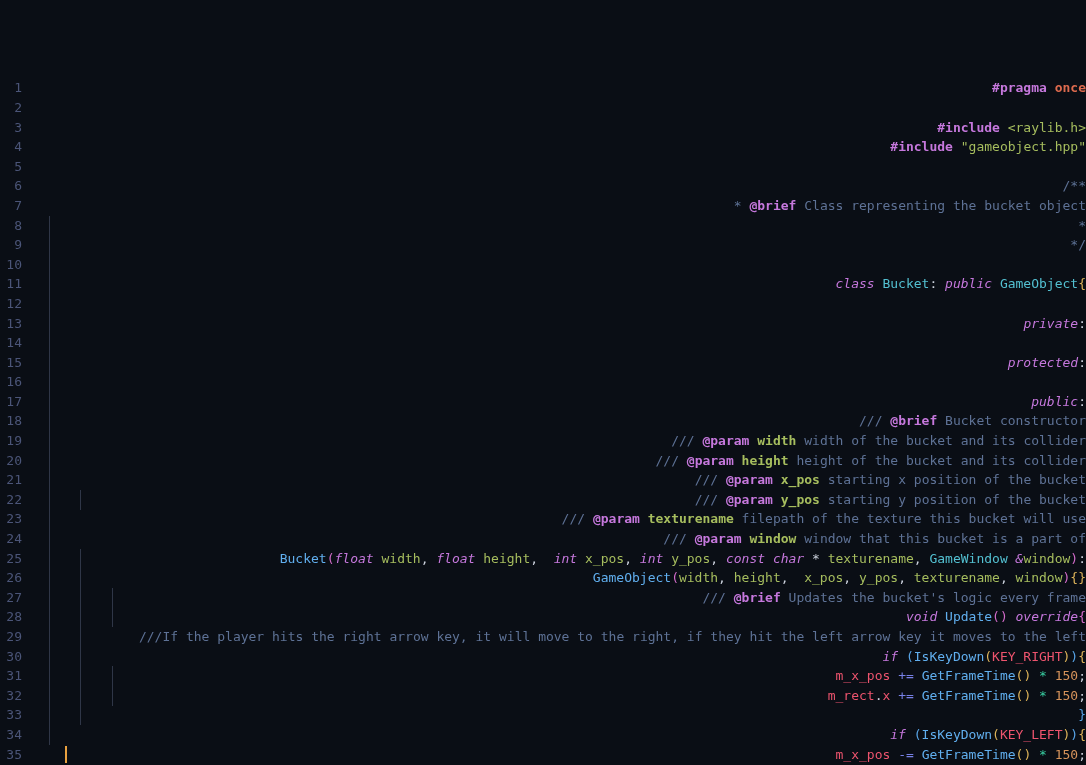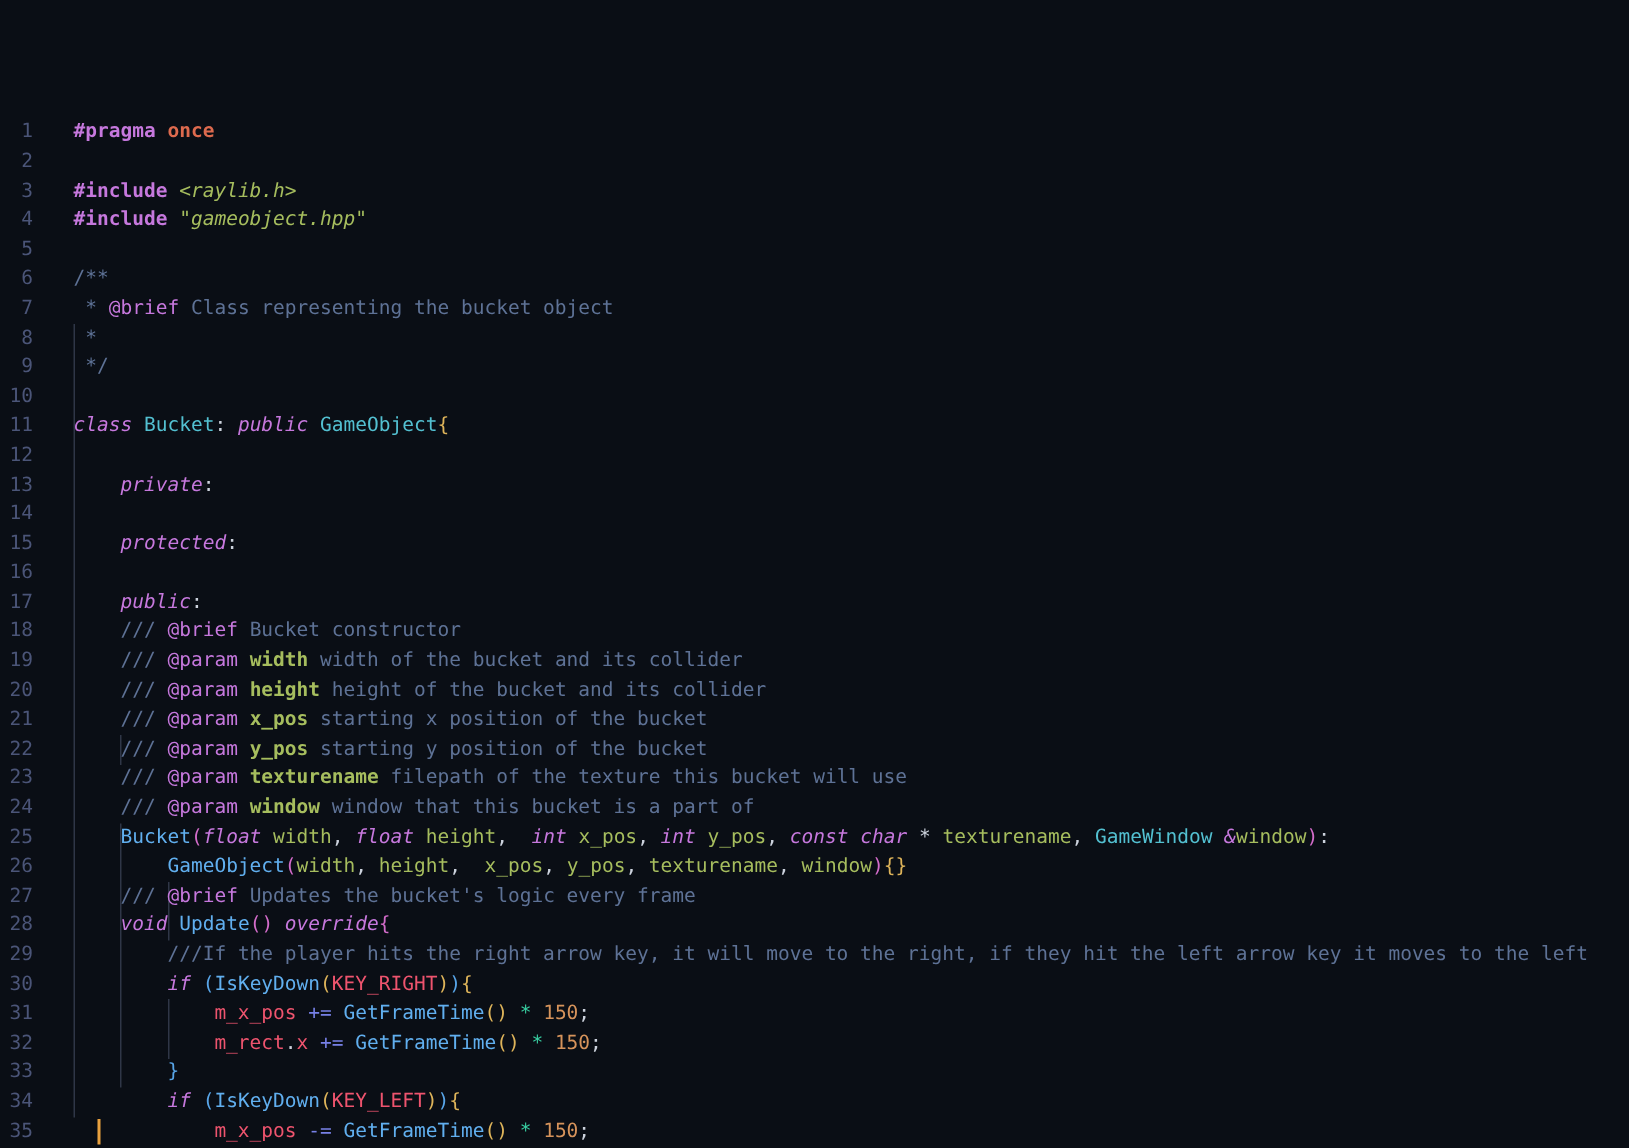--- a/index.html
+++ b/index.html
@@ -15,28 +15,28 @@
     position:relative;width:1086px;height:765px;
     font-family:"DejaVu Sans Mono","Liberation Mono",monospace;
     font-size:13px;line-height:19.6px;white-space:pre;
     -webkit-font-smoothing:antialiased;
   }
   .line{display:flex;height:19.6px;position:relative;}
   .gutter{
     flex:0 0 45px;width:45px;box-sizing:border-box;text-align:right;
     padding-right:23px;color:var(--gutter);user-select:none;
   }
-  .content{flex:1 1 auto;padding-left:4px;color:var(--pln);}
+  .content{flex:1 1 auto;padding-left:4px;color:var(--pln);text-align:right;}
   .s-pln{color:var(--pln);}
   .s-kw{color:var(--kw);font-style:italic;}
   .s-dir{color:var(--kw);font-weight:bold;}
   .s-onc{color:var(--onc);font-weight:bold;}
-  .s-str{color:var(--str);font-style:italic;}
+  .s-str{color:var(--str);}
   .s-cmt{color:var(--cmt);}
-  .s-tag{color:var(--kw);font-weight:normal;}
+  .s-tag{color:var(--kw);font-weight:bold;}
   .s-parb{color:var(--str);font-weight:bold;}
   .s-par{color:var(--str);}
   .s-typ{color:var(--typ);}
   .s-fn{color:var(--fn);}
   .s-red{color:var(--red);}
   .s-num{color:var(--num);}
   .s-op{color:var(--op);}
   .s-st{color:var(--st);}
   .s-bg{color:var(--bgold);}
   .s-bo{color:var(--borchid);}

